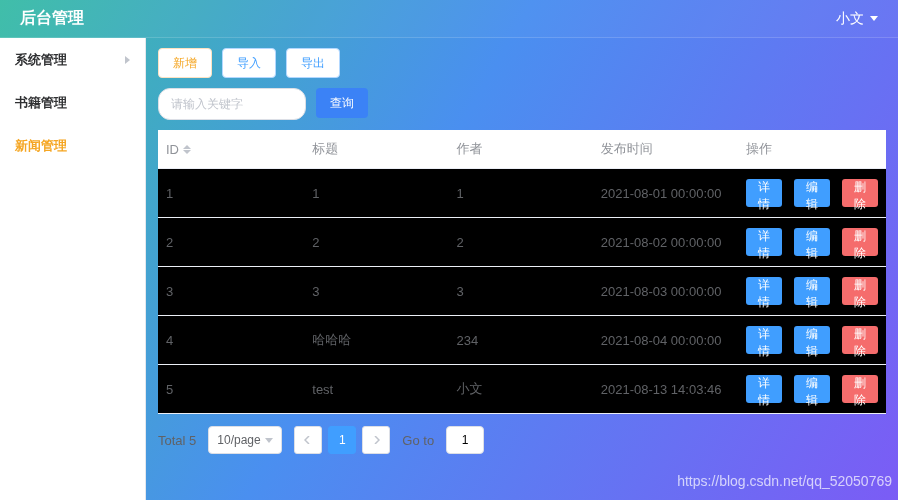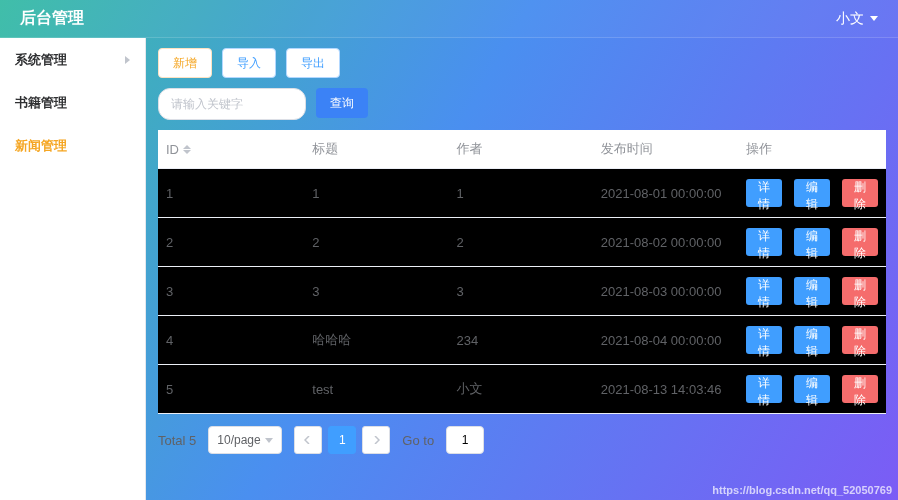--- a/index.html
+++ b/index.html
@@ -35,21 +35,21 @@
 .btn-sm { height: 28px; padding: 0 12px; border-radius: 3px; font-size: 12px; color: #fff; border: none; cursor: pointer; }
 .btn-blue { background: #409eff; }
 .btn-red { background: #f56c6c; text-align: right; }
 .pagination { display: flex; align-items: center; gap: 12px; margin-top: 12px; color: #606266; font-size: 13px; }
 .select { height: 28px; width: 74px; border: 1px solid #dcdfe6; border-radius: 4px; background: #fff; padding: 0 8px; display: flex; align-items: center; justify-content: space-between; cursor: pointer; font-size: 12px; }
 .pager { display: flex; gap: 6px; }
 .pg-btn { width: 28px; height: 28px; border: 1px solid #dcdfe6; border-radius: 3px; background: #fff; display: flex; align-items: center; justify-content: center; cursor: pointer; color: #606266; font-size: 12px; }
 .pg-btn.active { background: #409eff; color: #fff; border-color: #409eff; }
 .pg-btn.disabled { color: #c0c4cc; cursor: not-allowed; }
 .goto-input { height: 28px; width: 38px; border: 1px solid #dcdfe6; border-radius: 4px; text-align: center; font-size: 12px; background: #fff; }
-.watermark { position: absolute; right: 6px; bottom: 4px; font-size: 11px; color: rgba(255,255,255,0.7); font-weight: bold; }
+.watermark { position: absolute; right: 6px; bottom: 11px; font-size: 14px; color: rgba(255,255,255,0.7); }
 .col-id { width: 150px; }
 .col-title { width: 148px; }
 .col-author { width: 148px; }
 .col-time { width: 148px; }
 </style>
 </head>
 <body>
 
 <div class="bg"></div>
 

